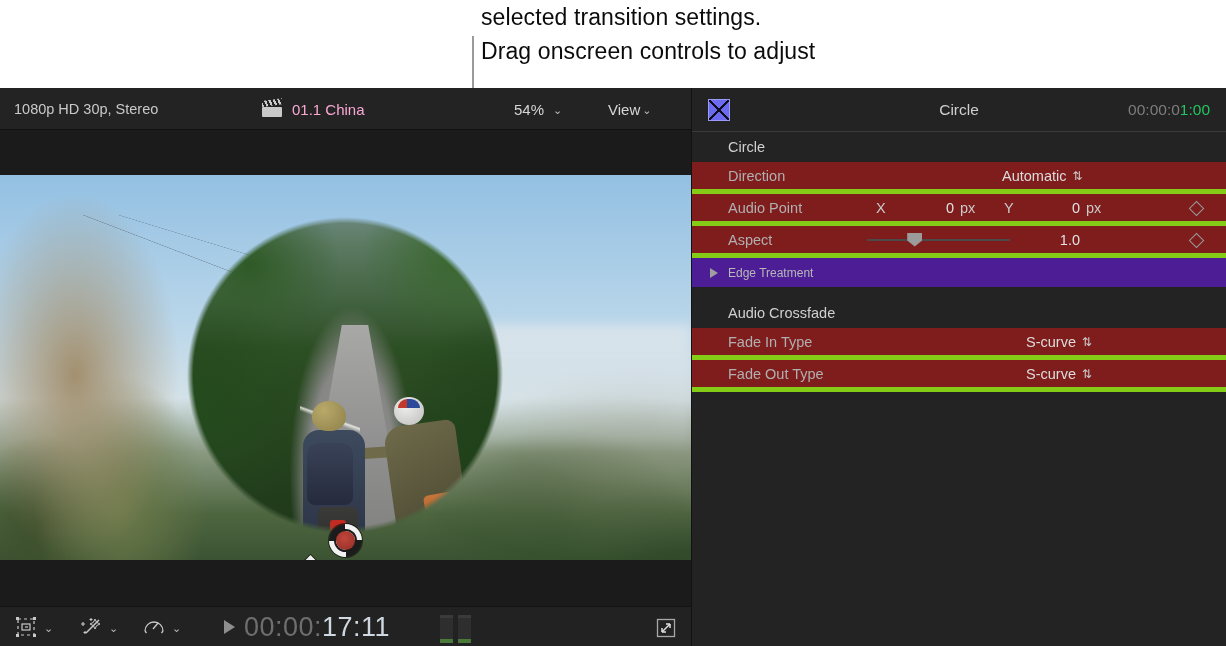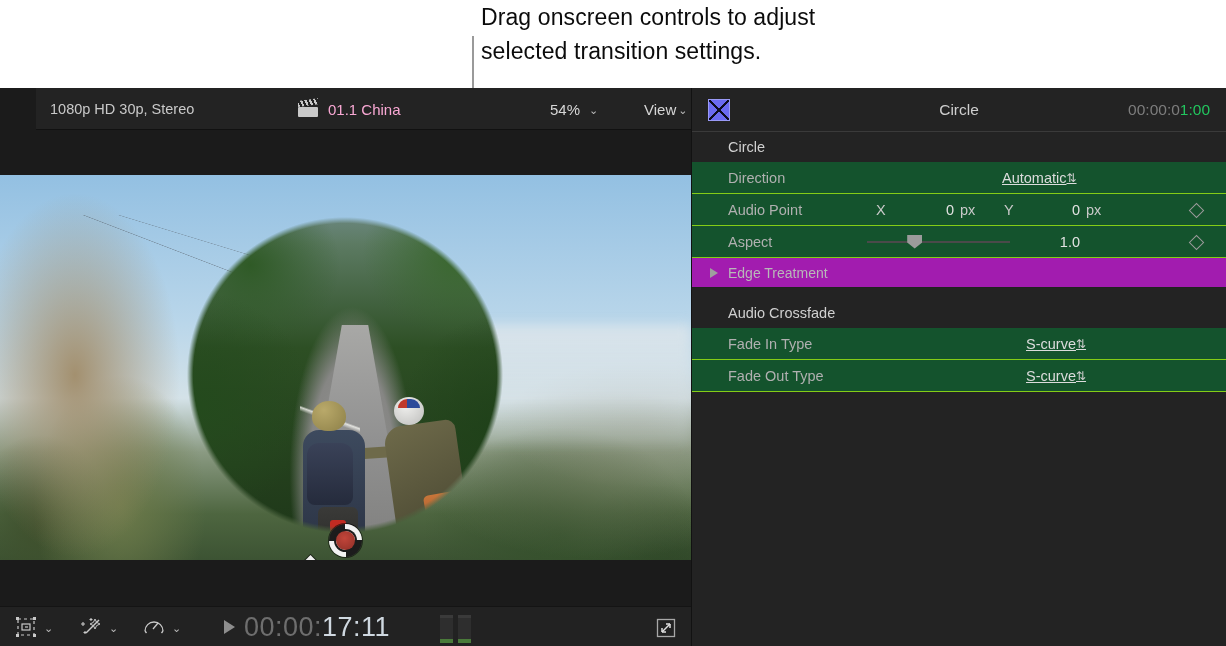--- a/index.html
+++ b/index.html
@@ -30,21 +30,21 @@
 
   
   .viewer-pane {
     position: absolute; left: 0; top: 0; width: 691px; height: 558px;
     background: #1b1b1b;
   }
   .viewer-top {
     position: absolute; left: 0; top: 0; width: 691px; height: 42px;
     background: #232323;
     border-bottom: 1px solid #111;
-    display: flex; align-items: center; margin-left: 36px;
+    display: flex; align-items: center;
   }
   .vt-left {
     position: absolute; left: 14px; top: 0; height: 42px;
     display: flex; align-items: center;
     font-size: 14.5px; color: #c9c9c9;
   }
   .vt-center {
     position: absolute; left: 262px; top: 0; height: 42px;
     display: flex; align-items: center; gap: 10px;
     font-size: 15px; color: #f9a8d4;
@@ -282,61 +282,61 @@
   }
   .insp-dur .dim { color: #7d7d7d; margin-top: 32px; }
   .insp-dur .bright { color: #22c55e; }
 
   .section-title {
     height: 30px; display: flex; align-items: center; padding-left: 36px;
     font-size: 14.5px; color: #d0d0d0; background: #232323;
   }
   .row {
     height: 32px; display: flex; align-items: center;
-    background: #14532d; border-bottom: 1px solid #84cc16;
+    background: #7f1d1d; border-bottom: 5px solid #84cc16;
     position: relative; font-size: 14.5px; color: #b4b4b4;
   }
   .row .label { position: absolute; left: 36px; color: #b0b0b0; }
-  .popup { position: absolute; display: flex; align-items: center; color: #dcdcdc; text-decoration: underline; }
+  .popup { position: absolute; display: flex; align-items: center; gap: 6px; color: #dcdcdc; }
   .updown { font-size: 12px; color: #cfcfcf; line-height: 1; }
   .axis-lab { position: absolute; color: #c9c9c9; }
   .axis-val { position: absolute; color: #e2e2e2; text-align: right; }
   .unit { position: absolute; color: #c9c9c9; }
   .kf { position: absolute; right: 24px; width: 12px; height: 12px; }
   .kf:before {
     content: ""; position: absolute; left: 1px; top: 1px; width: 9px; height: 9px;
     border: 1.3px solid #9a9a9a; transform: rotate(45deg);
   }
   .slider { position: absolute; left: 175px; width: 143px; height: 14px; }
   .slider .track { position: absolute; left: 0; top: 6px; width: 143px; height: 2px; background: #4a4a4a; }
   .slider .thumb {
     position: absolute; left: 42px; top: 0px; width: 15px; height: 14px;
     background: #9b9b9b;
     clip-path: polygon(0% 0%, 100% 0%, 100% 58%, 50% 100%, 0% 58%);
   }
   .disclosure-row {
     height: 30px; display: flex; align-items: center;
-    background: #a21caf; border-bottom: 1px solid #212121;
-    position: relative; font-size: 14px;
+    background: #4c1d95; border-bottom: 1px solid #212121;
+    position: relative; font-size: 12px;
   }
   .tri {
     position: absolute; left: 18px; width: 0; height: 0;
     border-left: 8px solid #9e9e9e; border-top: 5.5px solid transparent; border-bottom: 5.5px solid transparent;
   }
   .disclosure-row .label { position: absolute; left: 36px; color: #b8b8b8; }
   .gap { height: 10px; background: #232323; }
 </style>
 </head>
 <body>
 
 <div id="root">
 
   <div class="callout-text">
+    <div>selected transition settings.</div>
     <div>Drag onscreen controls to adjust</div>
-    <div>selected transition settings.</div>
   </div>
   <div class="callout-line"></div>
 
   <div class="app">
 
     <div class="viewer-pane">
 
       <div class="viewer-top">
         <div class="vt-left">1080p HD 30p, Stereo</div>
 

